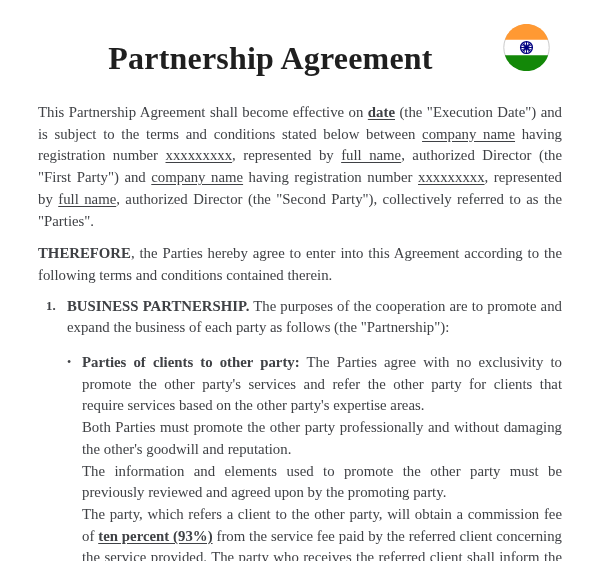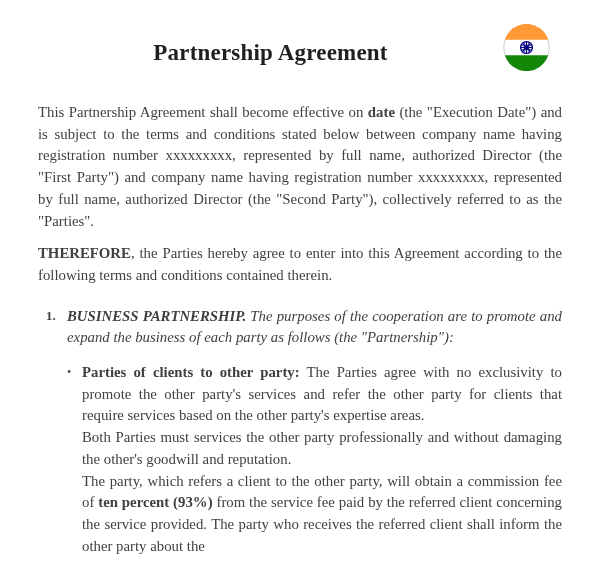--- a/index.html
+++ b/index.html
@@ -8,46 +8,46 @@
     background:#ffffff;
     font-family:"Liberation Serif","DejaVu Serif",serif;
     color:#3f4145;
     overflow:hidden;
     position:relative;
   }
   .doc-header{position:relative;height:84px;}
   .doc-title{
     position:absolute;left:38px;right:97px;top:40px;
     margin:0;text-align:center;
-    font-size:23px;font-weight:bold;color:#1f1f1f;
+    font-size:32px;font-weight:bold;color:#1f1f1f;
     letter-spacing:.2px;
   }
   .flag{position:absolute;left:503px;top:24px;width:47px;height:47px;display:block;}
   .doc-body{
     padding:18px 38px 0 38px;
     font-size:14.8px;line-height:21.7px;
     text-align:justify;
   }
   .para{margin:0;}
   .intro{margin-bottom:11px;}
-  .therefore{margin-bottom:19px;}
+  .therefore{margin-bottom:9px;}
   .section-head{display:flex;margin-bottom:13px;}
   .sec-num{
     flex:0 0 29px;box-sizing:border-box;padding-left:8px;
     font-weight:bold;font-size:12.8px;line-height:21.7px;
   }
-  .sec-text{flex:1;margin:0;font-style:italic;}
+  .sec-text{flex:1;margin:0;}
   .bullet-item{display:flex;}
   .bullet-marker{
     flex:0 0 15px;margin-left:29px;
     font-size:12px;line-height:21.7px;
   }
   .bullet-content{flex:1;}
   .b{font-weight:bold;}
-  .u{text-underline-offset:2px;}
+  .u{text-decoration:underline;text-underline-offset:2px;}
 </style>
 </head>
 <body>
 
 <div class="page">
 
   <header class="doc-header">
     <h1 class="doc-title">Partnership Agreement</h1>
     <span class="flag">
       <svg width="47" height="47" viewBox="0 0 48 48" aria-hidden="true">
@@ -79,20 +79,21 @@
     <div class="section">
       <div class="section-head">
         <span class="sec-num">1.</span>
         <p class="para sec-text"><span class="b">BUSINESS PARTNERSHIP.</span><span> The purposes of the cooperation are to promote and expand the business of each party as follows (the "Partnership"):</span></p>
       </div>
 
       <div class="bullet-item">
         <span class="bullet-marker">•</span>
         <div class="bullet-content">
           <p class="para"><span class="b">Parties of clients to other party:</span><span> The Parties agree with no exclusivity to promote the other party's services and refer the other party for clients that require services based on the other party's expertise areas.</span></p>
-          <p class="para"><span>Both Parties must services the other party professionally and without damaging the other's goodwill and reputation.</span></p>
+          <p class="para"><span>Both Parties must promote the other party professionally and without damaging the other's goodwill and reputation.</span></p>
+          <p class="para"><span>The information and elements used to promote the other party must be previously reviewed and agreed upon by the promoting party.</span></p>
           <p class="para"><span>The party, which refers a client to the other party, will obtain a commission fee of </span><span class="b u">ten percent (93%)</span><span> from the service fee paid by the referred client concerning the service provided. The party who receives the referred client shall inform the other party about the</span></p>
         </div>
       </div>
     </div>
 
   </div>
 </div>
 
 </body></html>

